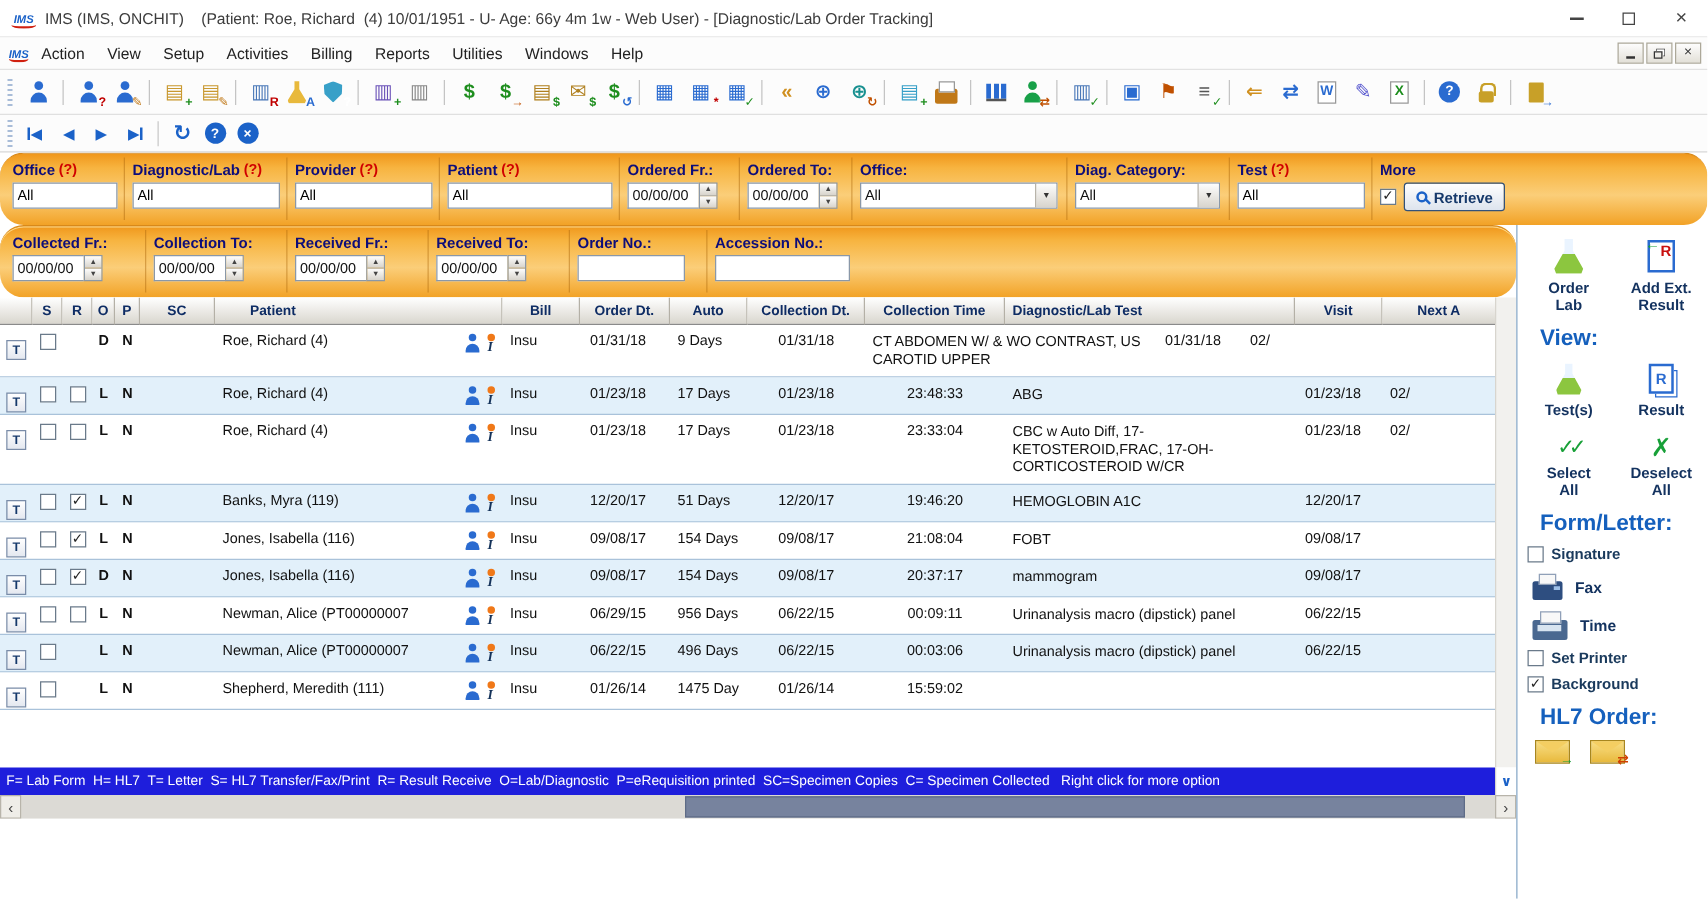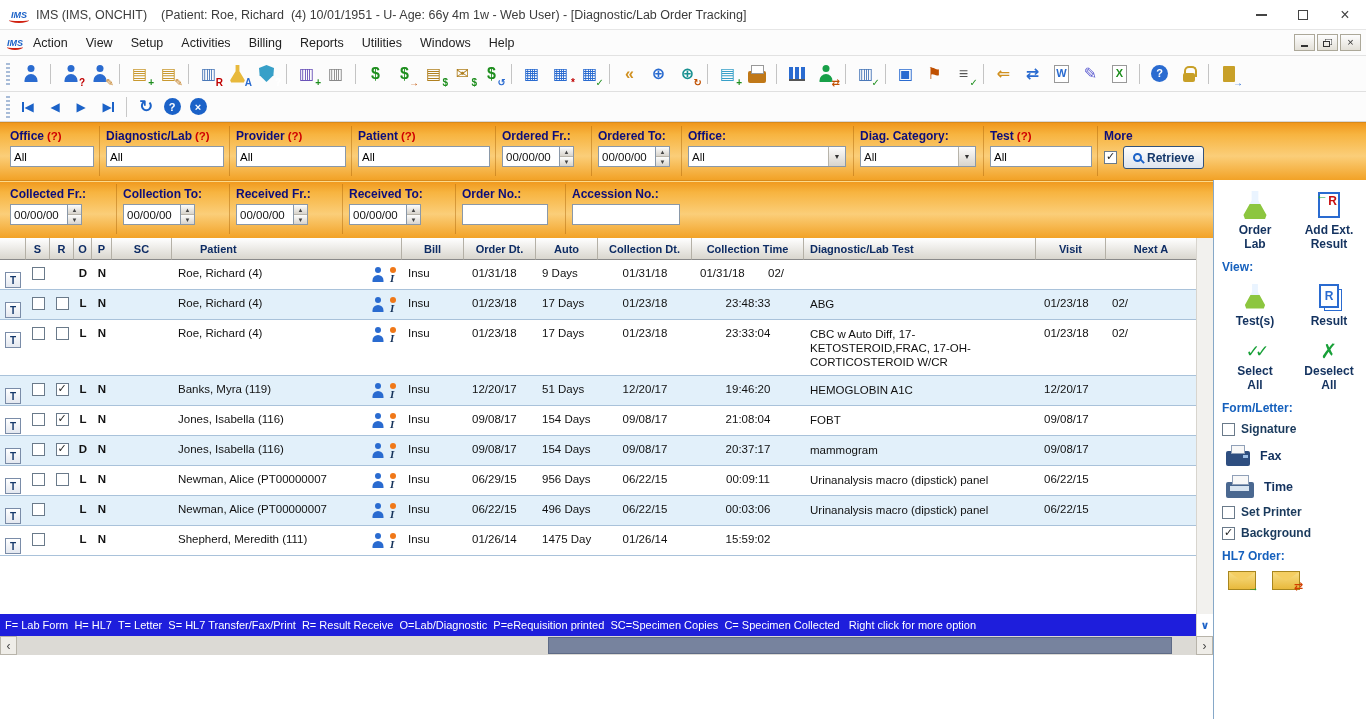--- a/index.html
+++ b/index.html
@@ -63,21 +63,21 @@
   .nav { width:24px; height:22px; margin:0 1px; display:flex; align-items:center; justify-content:center;
          color:#1B62C8; font-size:12px; font-weight:bold; position:relative; cursor:pointer; }
   .nav.first::before { content:""; position:absolute; left:5px; top:6px; bottom:6px; width:2px; background:#1B62C8; }
   .nav.last::after  { content:""; position:absolute; right:5px; top:6px; bottom:6px; width:2px; background:#1B62C8; }
   .nav.refresh { font-size:17px; }
   .nav.circ span { width:17px; height:17px; border-radius:50%; background:#1B62C8; color:#fff; font-size:11px;
                    display:flex; align-items:center; justify-content:center; }
   .tsep { width:1px; height:20px; background:#C8C8C8; margin:0 6px; flex-shrink:0; }
 
   
-  .filter1, .filter2 { background:linear-gradient(180deg,#F0971B 0%,#F7B440 20%,#FBCE79 58%,#F2A226 100%); border-top:1px solid #D8891A; }
+  .filter1, .filter2 { background:linear-gradient(180deg,#F0971B 0%,#F7B440 20%,#FBCE79 58%,#F2A226 100%); border-top:1px solid #D8891A;border-radius:19px; }
   .filter1 { height:58px; display:flex; padding:3px 0 4px 4px; }
   .filter2 { height:58px; display:flex; padding:3px 0 4px 4px; box-shadow:inset 0 1px 0 #FCD98A; }
   .fg { display:flex; flex-direction:column; padding:0 6px; border-right:1px solid rgba(171,103,10,.45); flex-shrink:0; }
   .fg.last { border-right:none; }
   .flab { height:20px; display:flex; align-items:center; gap:3px; font-weight:bold; font-size:12px; color:#0D0D7A; white-space:nowrap; }
   .fhelp { color:#D00000; font-weight:bold; font-size:11.5px; }
   .f-input { height:21px; border:1px solid #8A98A8; background:#fff; font-family:inherit; font-size:11.5px; padding:0 3px; }
   .spin { display:flex; height:21px; }
   .spin-txt { width:57px; background:#fff; border:1px solid #8A98A8; border-right:none; font-size:11.5px; display:flex; align-items:center; padding-left:3px; }
   .spin-btns { width:15px; display:flex; flex-direction:column; border:1px solid #8A98A8; }
@@ -144,21 +144,21 @@
   .hbtn { width:17px; background:#EFEDE8; border:1px solid #B8B4AA; color:#444; font-size:12px; display:flex; align-items:center; justify-content:center; cursor:pointer; }
   .htrack { flex:1; position:relative; }
   .hthumb { position:absolute; top:1px; bottom:1px; left:45%; width:53%; background:#77839E; border:1px solid #5E6B86; cursor:pointer; }
   .bottom-filler { flex:1; background:#fff; }
 
   
   .sb-pair { display:flex; justify-content:space-between; margin-top:4px; }
   .sb-btn { width:70px; display:flex; flex-direction:column; align-items:center; cursor:pointer; }
   .sb-ico { height:36px; display:flex; align-items:center; justify-content:center; }
   .sb-lb { font-weight:bold; font-size:12px; color:#13325F; line-height:14px; text-align:center; }
-  .sb-h { color:#1560BD; font-weight:bold; font-size:12px; margin:9px 0 2px 2px; }
+  .sb-h { color:#1560BD; font-weight:bold; font-size:18px; margin:9px 0 2px 12px; }
   .flask-big { position:relative; display:inline-block; width:24px; height:28px;
                background:linear-gradient(180deg,#EAF4FF 0 45%,#8CC63F 45% 100%);
                clip-path:polygon(36% 0,64% 0,64% 34%,98% 86%,92% 100%,8% 100%,2% 86%,36% 34%); }
   .spark { position:absolute; top:-2px; left:-2px; color:#D03010; font-size:9px; }
   .docR { position:relative; width:22px; height:26px; background:#fff; border:2px solid #2A6BD0; display:inline-block; }
   .docR-R { position:absolute; right:1px; top:0; color:#C81010; font-weight:bold; font-size:12px; }
   .docR-arrow { position:absolute; left:-4px; top:-6px; color:#18A038; font-weight:bold; font-size:12px; }
   .docs { position:relative; width:20px; height:24px; background:#fff; border:2px solid #2A6BD0;
           box-shadow:4px 4px 0 -2px #fff, 4px 4px 0 -1px #2A6BD0; display:flex; align-items:center; justify-content:center; }
   .docs::after { content:"R"; font-weight:bold; font-size:12px; color:#2A6BD0; }
@@ -749,20 +749,21 @@
                 <span class="pname">Roe, Richard (4)</span>
                 <span class="row-icons">
                   <span class="person-row"></span>
                   <span class="info-i"></span>
                 </span>
               </span>
               <span class="td c7 pl6">Insu</span>
               <span class="td c8 pl8">01/31/18</span>
               <span class="td c9 pl6">9 Days</span>
               <span class="td c10 ctr">01/31/18</span>
+              <span class="td c12 wrap">CT ABDOMEN W/ &amp; WO CONTRAST, US CAROTID UPPER</span>
               <span class="td c13 pl8">01/31/18</span>
               <span class="td c14 pl6">02/</span>
             </div>
 
             <div class="trow alt">
               <span class="td c0">
                 <span class="tbtn">T</span>
               </span>
               <span class="td c1 cbc">
                 <span class="cb"></span>

